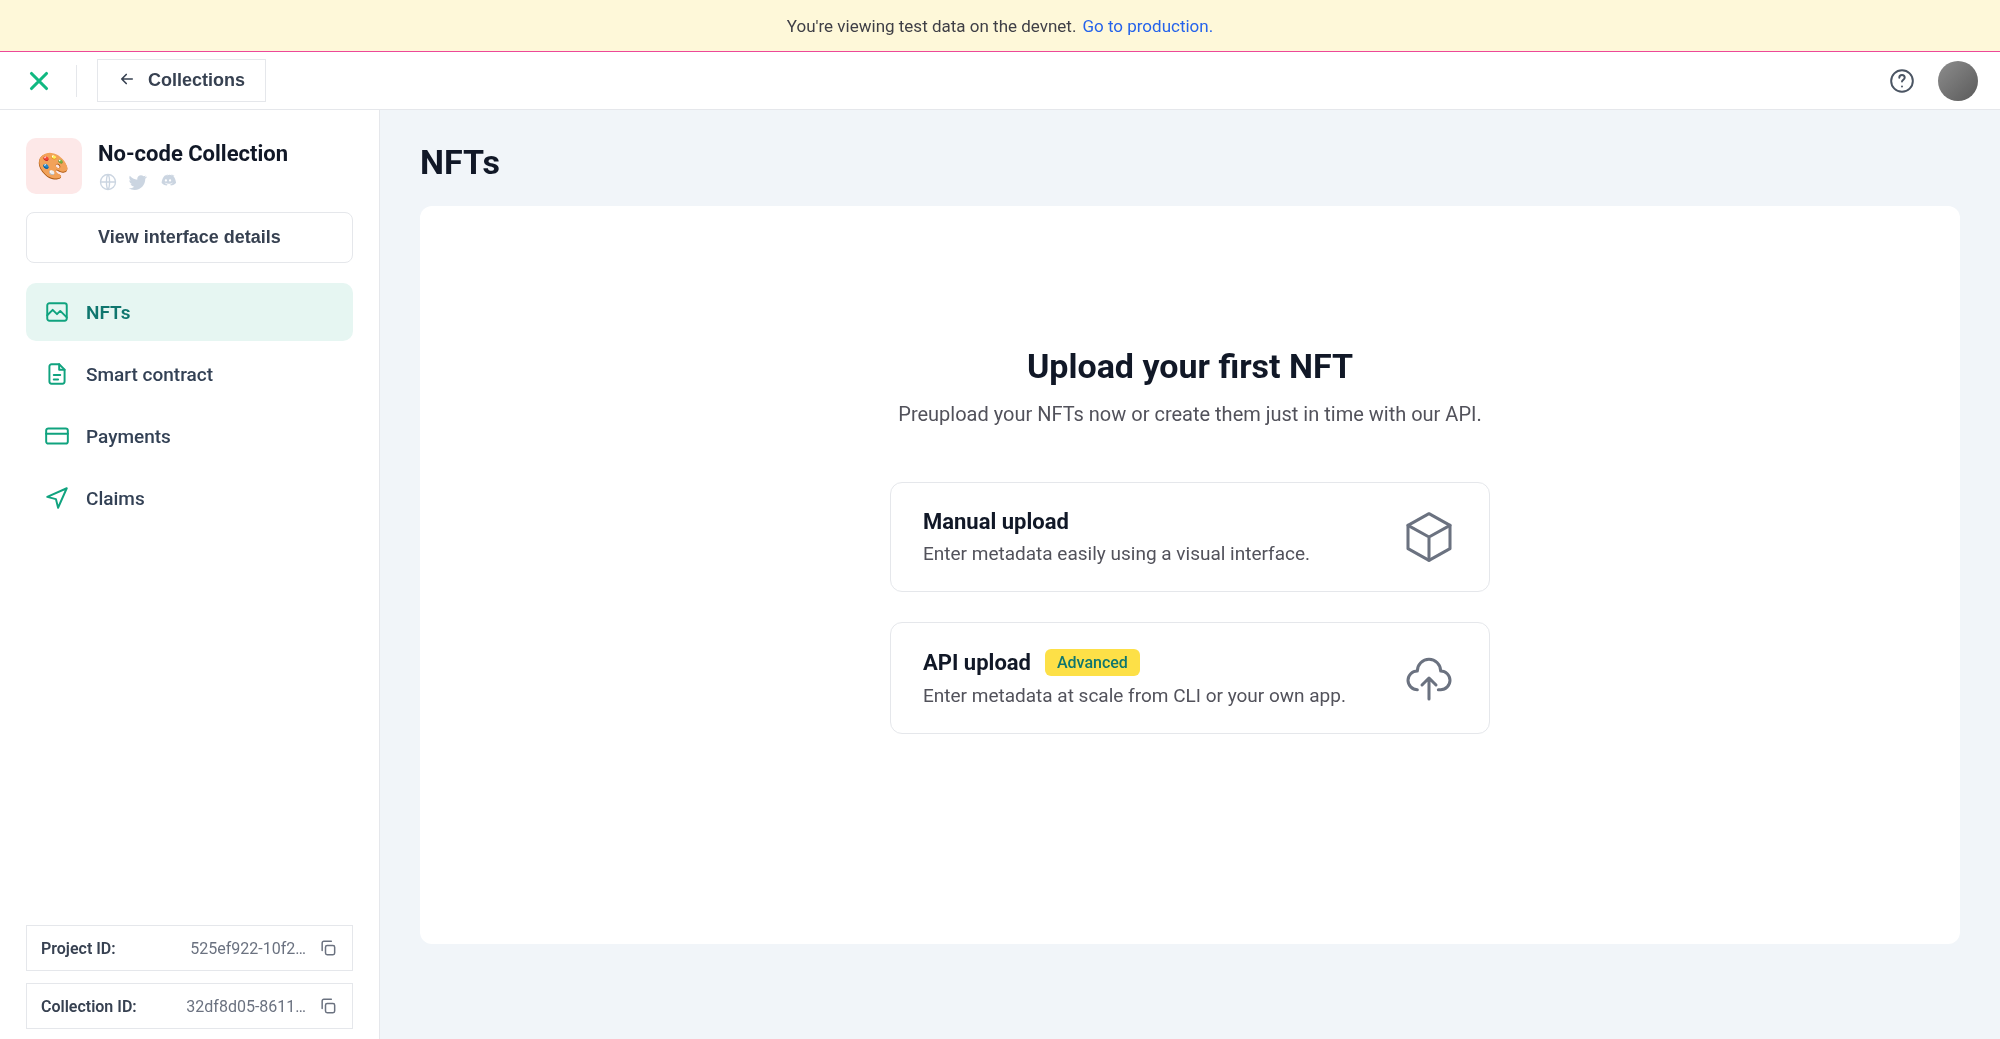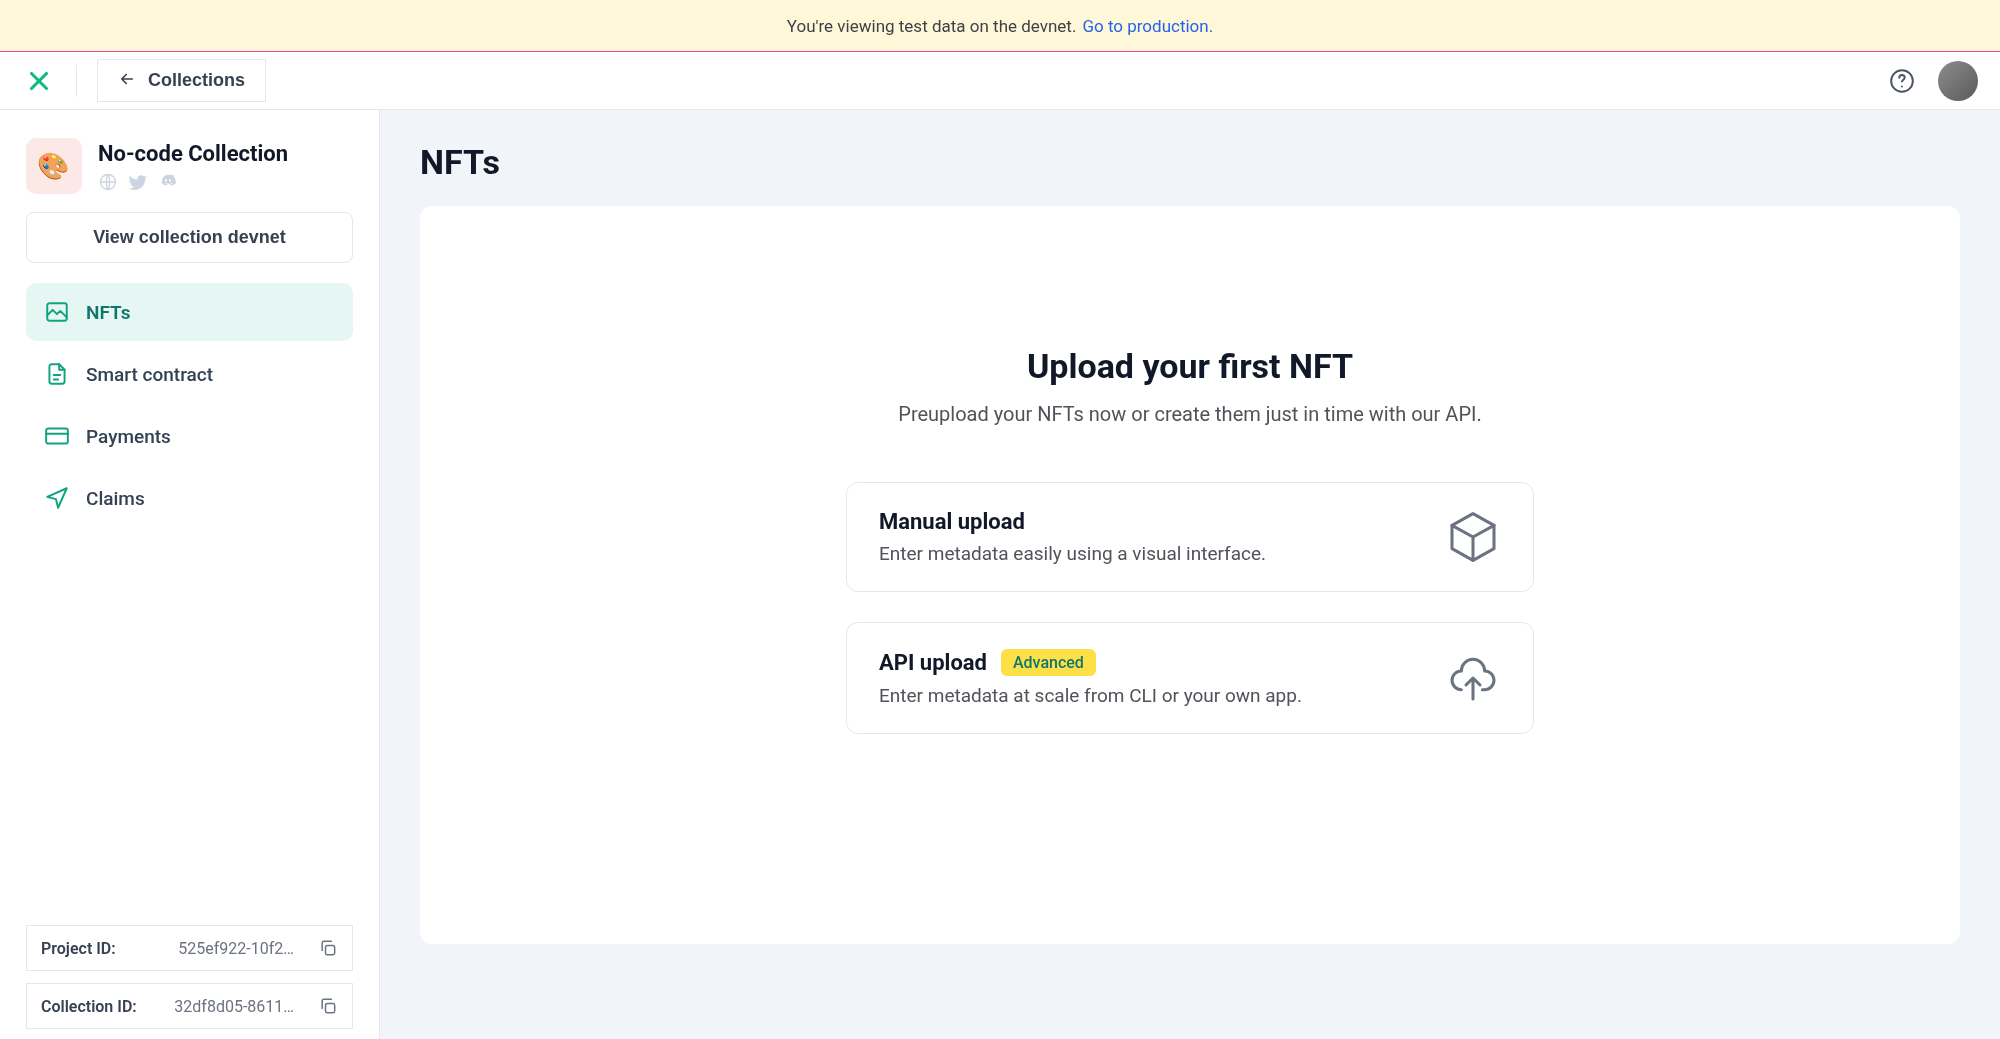--- a/index.html
+++ b/index.html
@@ -28,30 +28,30 @@
 .view-details-btn { width: 100%; border: 1px solid #e5e7eb; border-radius: 8px; background: #fff; padding: 14px; font-size: 18px; font-weight: 600; color: #374151; cursor: pointer; margin-bottom: 20px; }
 
 .nav { display: flex; flex-direction: column; gap: 4px; }
 .nav-item { display: flex; align-items: center; gap: 16px; padding: 16px 18px; border-radius: 10px; font-size: 19px; font-weight: 500; color: #334155; cursor: pointer; }
 .nav-item.active { background: #e6f6f2; color: #0f766e; font-weight: 600; }
 .nav-icon { width: 26px; height: 26px; display: flex; align-items: center; justify-content: center; color: #10a37f; flex-shrink: 0; }
 
 .sidebar-footer { margin-top: auto; display:flex; flex-direction:column; gap:12px; }
 .id-row { display: flex; align-items: center; justify-content: space-between; border: 1px solid #e5e7eb; border-radius: 0; padding: 12px 14px; font-size: 16px; }
 .id-label { font-weight: 600; color: #374151; }
-.id-value-wrap { display: flex; align-items: center; gap: 24px; color: #6b7280; }
+.id-value-wrap { display: flex; align-items: center; gap: 12px; color: #6b7280; }
 .copy-icon { width: 20px; height: 20px; cursor: pointer; }
 
 .main { flex: 1; background: #f1f5f9; padding: 32px 40px; overflow: auto; }
 .page-title { font-size: 34px; font-weight: 700; color: #111827; margin-bottom: 24px; }
 .card { background: #fff; border-radius: 12px; padding: 140px 40px 180px; display: flex; flex-direction: column; align-items: center; }
 .card-heading { font-size: 34px; font-weight: 700; color: #111827; margin-bottom: 16px; }
 .card-sub { font-size: 20px; color: #52525b; margin-bottom: 56px; }
 
-.option { width: 688px; border: 1px solid #e5e7eb; border-radius: 12px; padding: 26px 32px; display: flex; align-items: center; justify-content: space-between; cursor: pointer; margin-bottom: 30px; }
+.option { width: 600px; border: 1px solid #e5e7eb; border-radius: 12px; padding: 26px 32px; display: flex; align-items: center; justify-content: space-between; cursor: pointer; margin-bottom: 30px; }
 .option-text { display: flex; flex-direction: column; gap: 8px; }
 .option-title-row { display: flex; align-items: center; gap: 14px; }
 .option-title { font-size: 22px; font-weight: 700; color: #111827; }
 .badge { background: #fde047; color: #0f766e; font-size: 16px; font-weight: 500; padding: 4px 12px; border-radius: 6px; }
 .option-desc { font-size: 19px; color: #52525b; }
 .option-icon { width: 56px; height: 56px; color: #6b7280; }
 </style>
 </head>
 <body>
 
@@ -100,21 +100,21 @@
           <svg viewBox="0 0 24 24" fill="currentColor">
               <path d="M22 5.8c-.8.4-1.6.6-2.5.7.9-.5 1.6-1.4 1.9-2.4-.8.5-1.8.9-2.7 1.1-.8-.9-2-1.4-3.2-1.4-2.4 0-4.4 2-4.4 4.4 0 .3 0 .7.1 1-3.6-.2-6.9-1.9-9-4.6-.4.6-.6 1.4-.6 2.2 0 1.5.8 2.9 2 3.7-.7 0-1.4-.2-2-.5v.1c0 2.1 1.5 3.9 3.5 4.3-.4.1-.8.2-1.2.2-.3 0-.6 0-.8-.1.6 1.8 2.2 3 4.2 3.1-1.5 1.2-3.5 1.9-5.6 1.9H1c2 1.3 4.4 2 6.9 2 8.3 0 12.8-6.9 12.8-12.8v-.6c.9-.6 1.6-1.4 2.3-2.3z"></path>
             </svg>
           <svg viewBox="0 0 24 24" fill="currentColor">
               <path d="M20 4.4A19 19 0 0015.9 3l-.2.4c1.8.5 2.7 1.2 2.7 1.2-1.2-.6-2.3-.9-3.4-1.1-.8-.1-1.6-.1-2.3 0-1.1.2-2.2.5-3.4 1.1 0 0 .9-.7 2.8-1.2L12 3a19 19 0 00-4.1 1.4S4.9 7.3 4.3 13c0 0 1.8 3 6.3 3.2l.9-1.2c-2.6-.8-3.6-2.4-3.6-2.4s.2.1.5.3c1.4.8 2.8 1.3 4.6 1.3s3.2-.5 4.6-1.3c.3-.2.5-.3.5-.3s-1 1.6-3.6 2.4l.9 1.2c4.5-.2 6.3-3.2 6.3-3.2-.6-5.7-3.6-8.6-3.6-8.6zM9.5 11.5c-.7 0-1.3-.6-1.3-1.4s.6-1.4 1.3-1.4 1.3.6 1.3 1.4-.6 1.4-1.3 1.4zm5 0c-.7 0-1.3-.6-1.3-1.4s.6-1.4 1.3-1.4 1.3.6 1.3 1.4-.6 1.4-1.3 1.4z"></path>
             </svg>
         </div>
       </div>
     </div>
 
-    <button class="view-details-btn">View collection devnet</button>
+    <button class="view-details-btn">View interface details</button>
 
     <nav class="nav">
       <div class="nav-item active">
         <span class="nav-icon">
           <svg width="26" height="26" viewBox="0 0 24 24" fill="none" stroke="currentColor" stroke-width="1.8" stroke-linecap="round" stroke-linejoin="round">
               <rect x="3" y="4" width="18" height="16" rx="2"></rect>
               <path d="M3 15l5-5 4 4 3-3 6 6"></path>
             </svg>
         </span>
         <span>NFTs</span>

